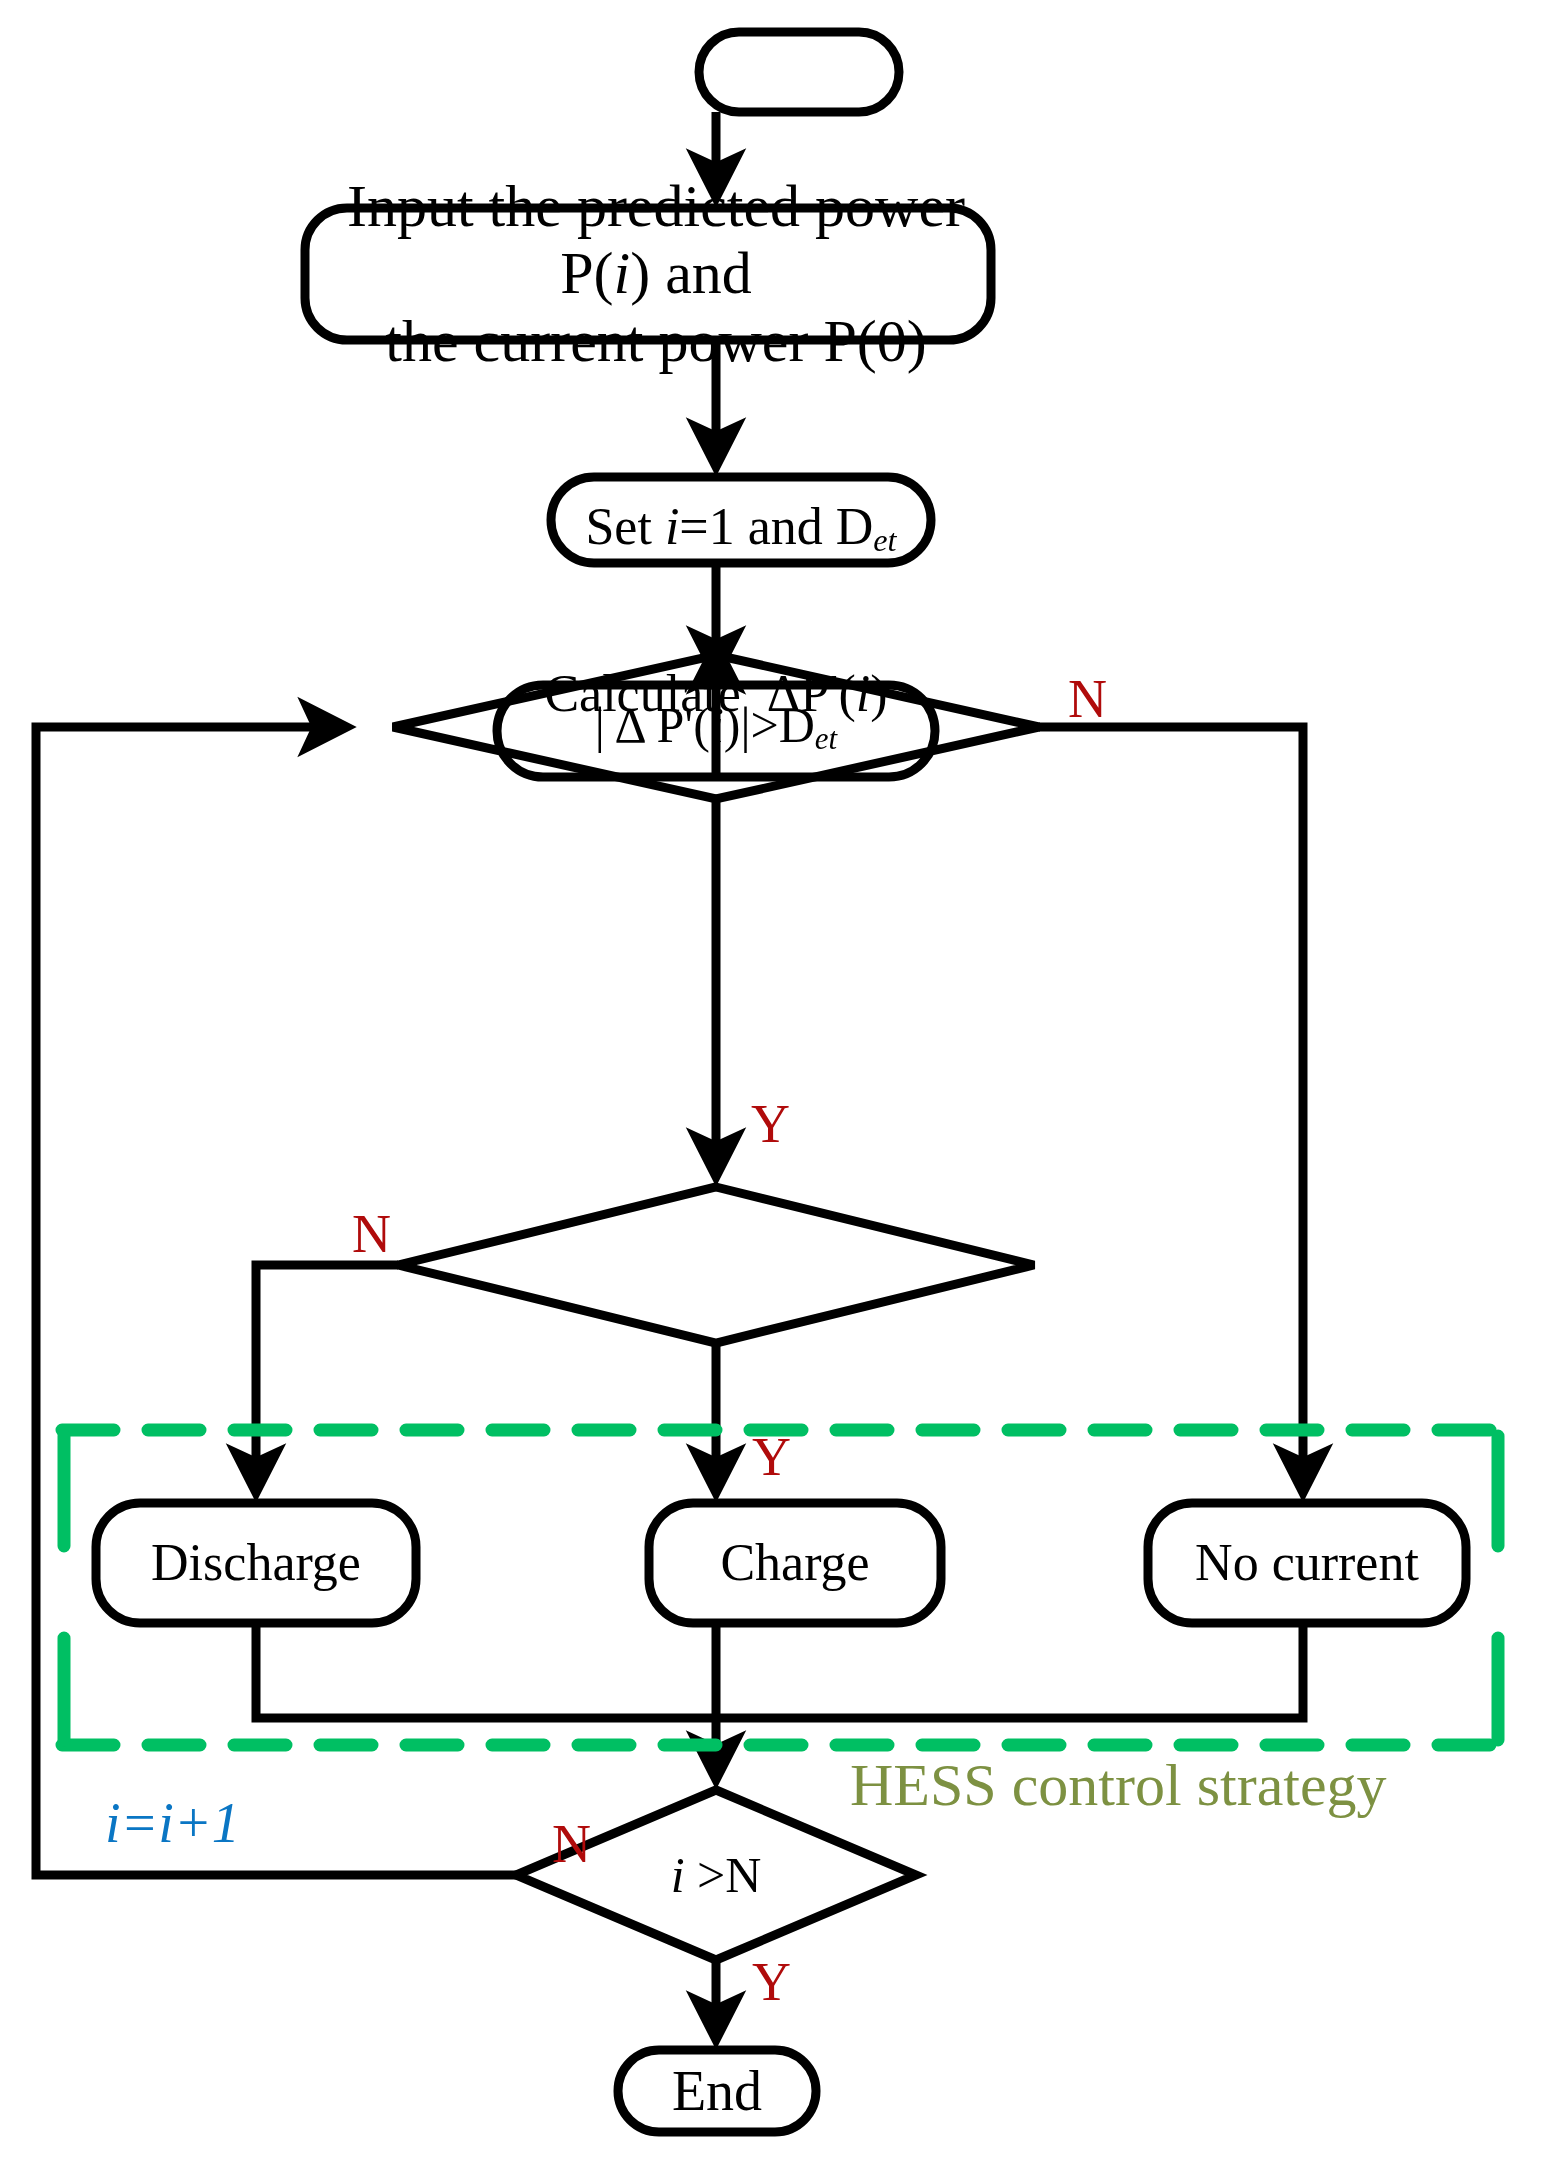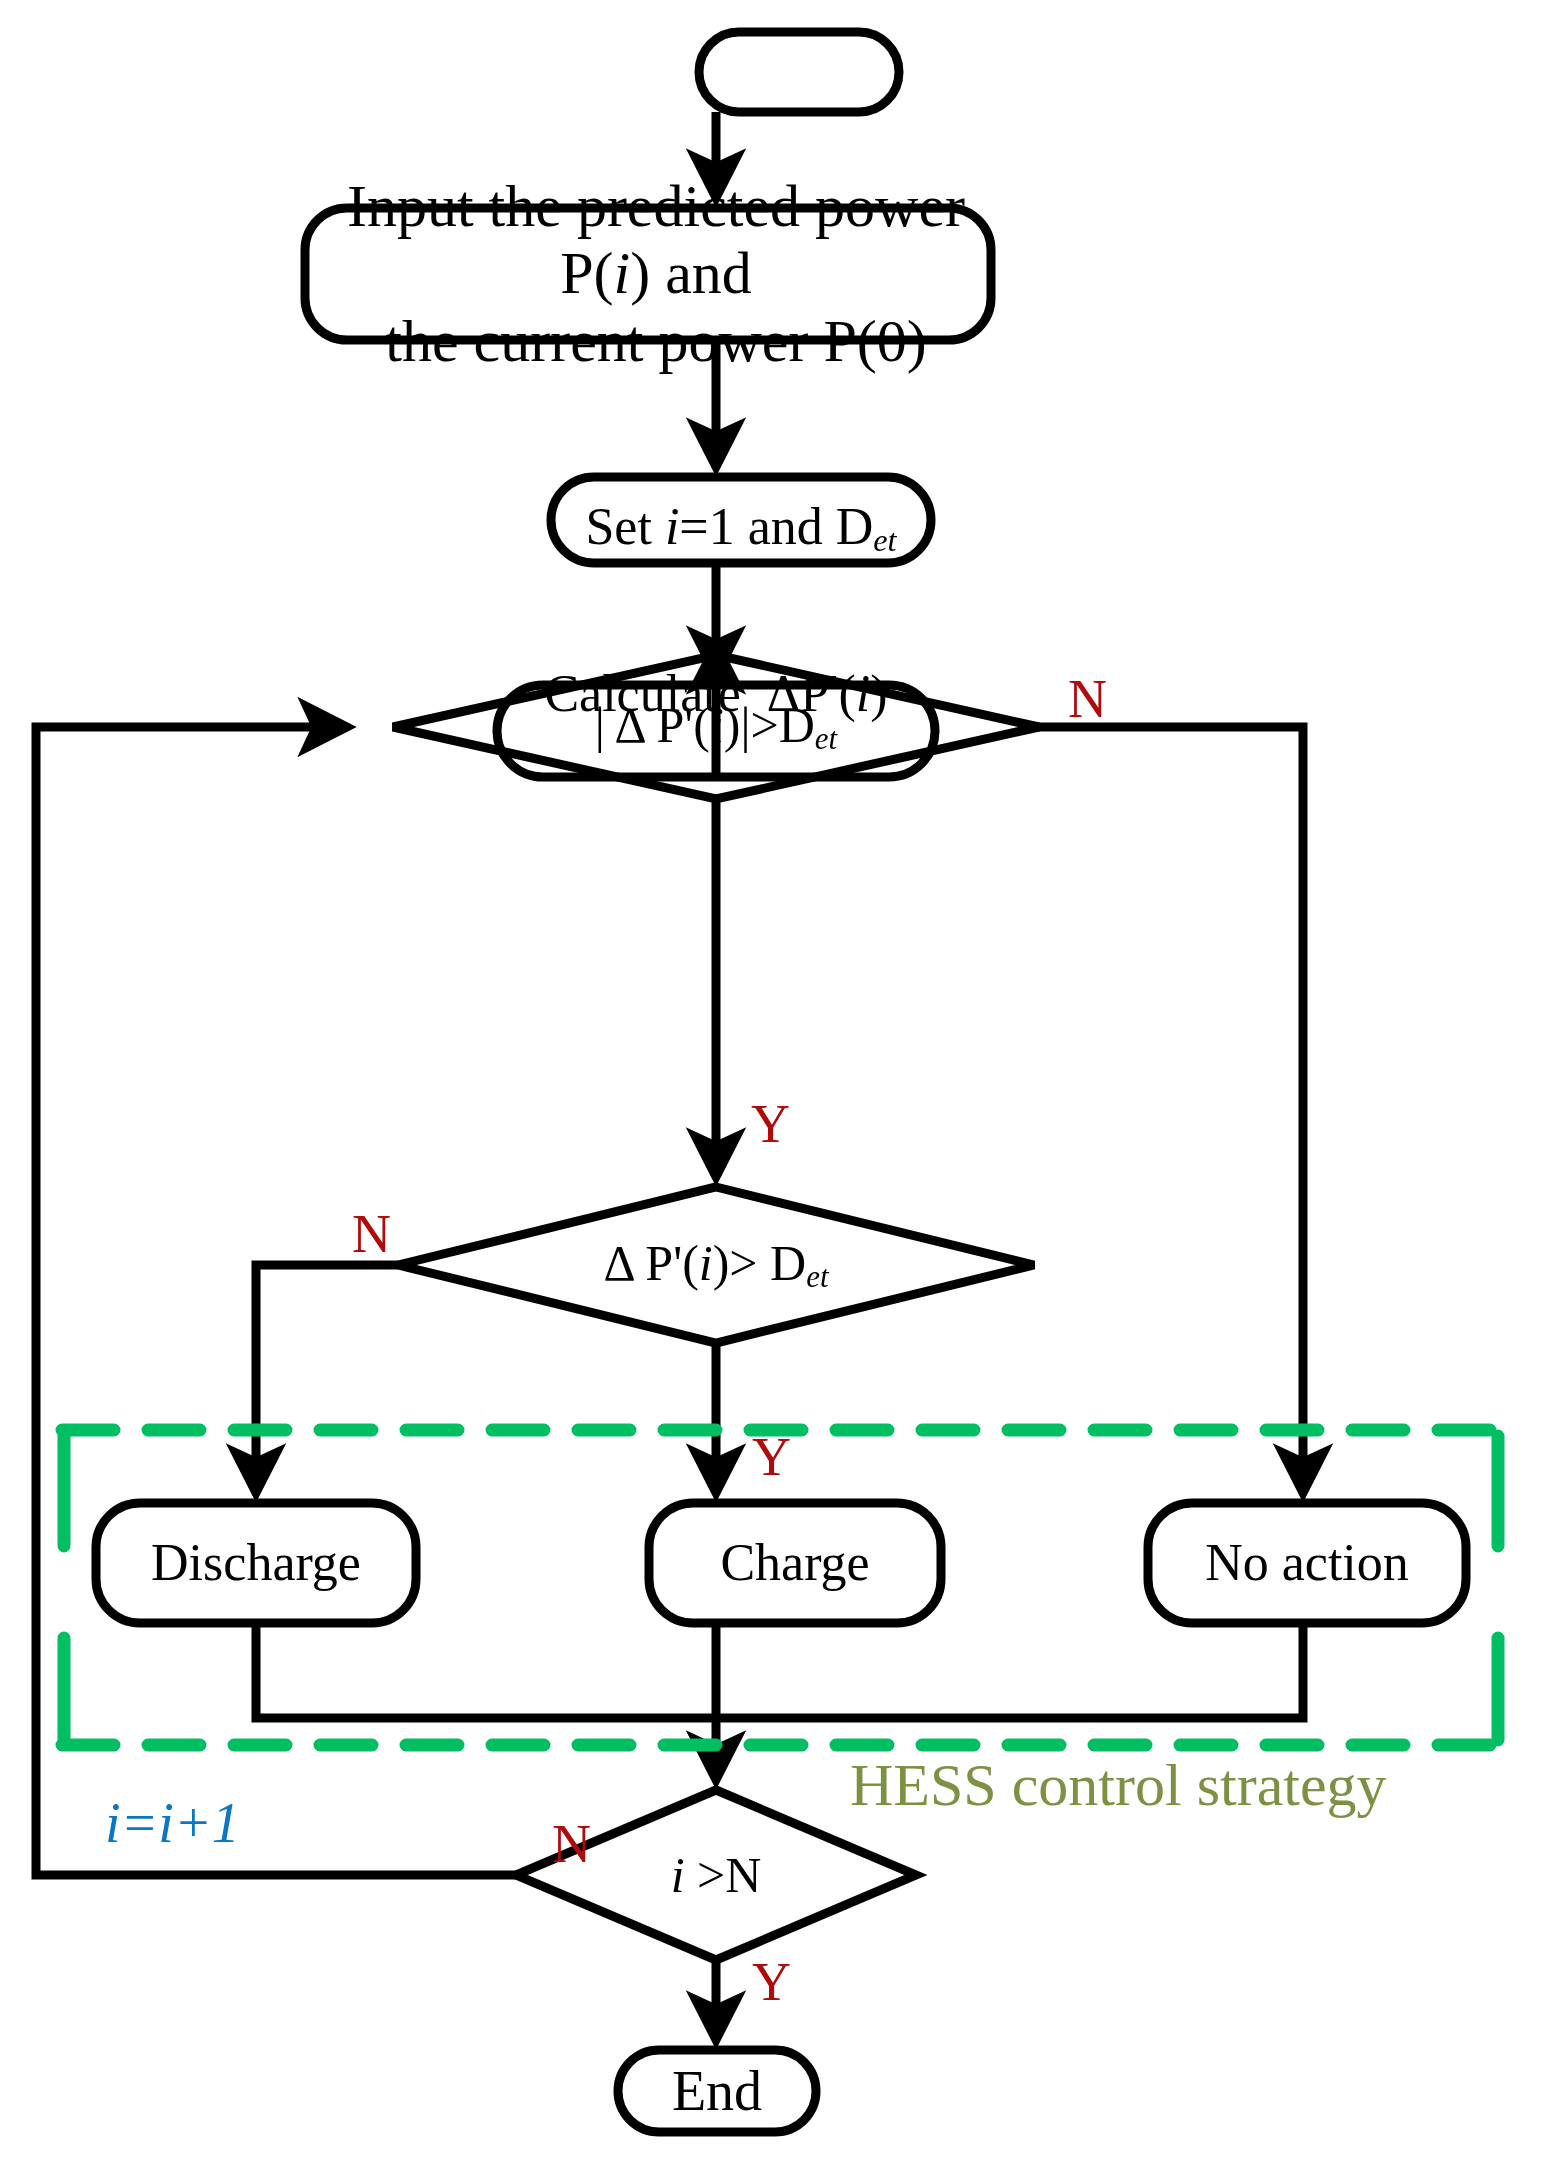--- a/index.html
+++ b/index.html
@@ -116,29 +116,26 @@
   </div>
 
   <div class="node-label" style="left:497px;top:648px;width:438px;height:92px;font-size:52px;">
     <span>Calculate&nbsp; ΔP'(<i class="v">i</i>)</span>
   </div>
 
   <div class="node-label" style="left:466px;top:687px;width:500px;height:80px;font-size:50px;">
     <span>| Δ P'(<i class="v">i</i>)|&gt;D<sub class="et">et</sub></span>
   </div>
 
-  <div class="node-label" style="left:466px;top:1225px;width:500px;height:80px;font-size:50px;">
-    <span>Δ P'(<i class="v">i</i>)&gt; D<sub class="et">et</sub></span>
-  </div>
 
   <div class="node-label" style="left:96px;top:1503px;width:320px;height:120px;font-size:52px;">Discharge</div>
 
   <div class="node-label" style="left:649px;top:1503px;width:292px;height:120px;font-size:52px;">Charge</div>
 
-  <div class="node-label" style="left:1148px;top:1503px;width:318px;height:120px;font-size:52px;">No action</div>
+  <div class="node-label" style="left:1148px;top:1503px;width:318px;height:120px;font-size:52px;">No current</div>
 
   <div class="node-label" style="left:586px;top:1838px;width:260px;height:74px;font-size:50px;">
     <span><i class="v">i</i>&nbsp;&gt;N</span>
   </div>
 
   <div class="node-label" style="left:618px;top:2050px;width:198px;height:82px;font-size:56px;">End</div>
 
   <div class="edge-label lbl-red" style="left:1068px;top:672px;">N</div>
 
   <div class="edge-label lbl-red" style="left:751px;top:1097px;">Y</div>

